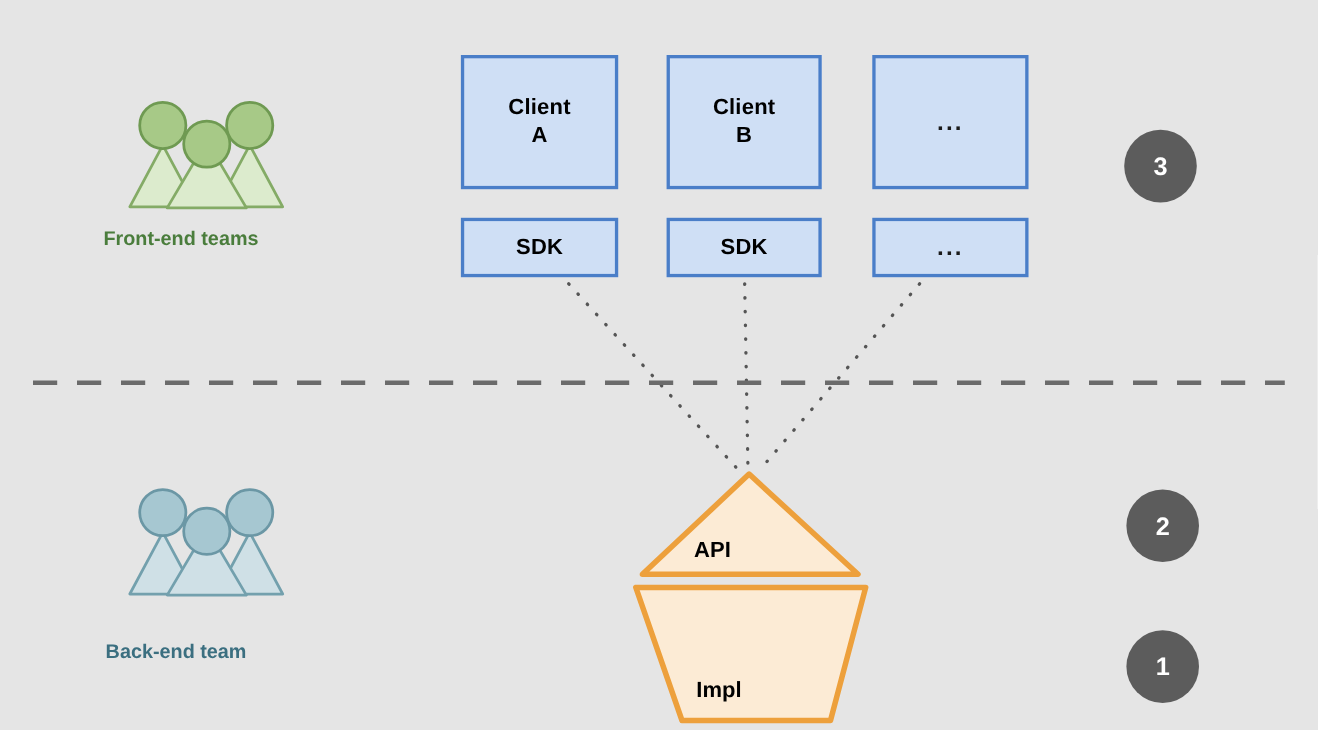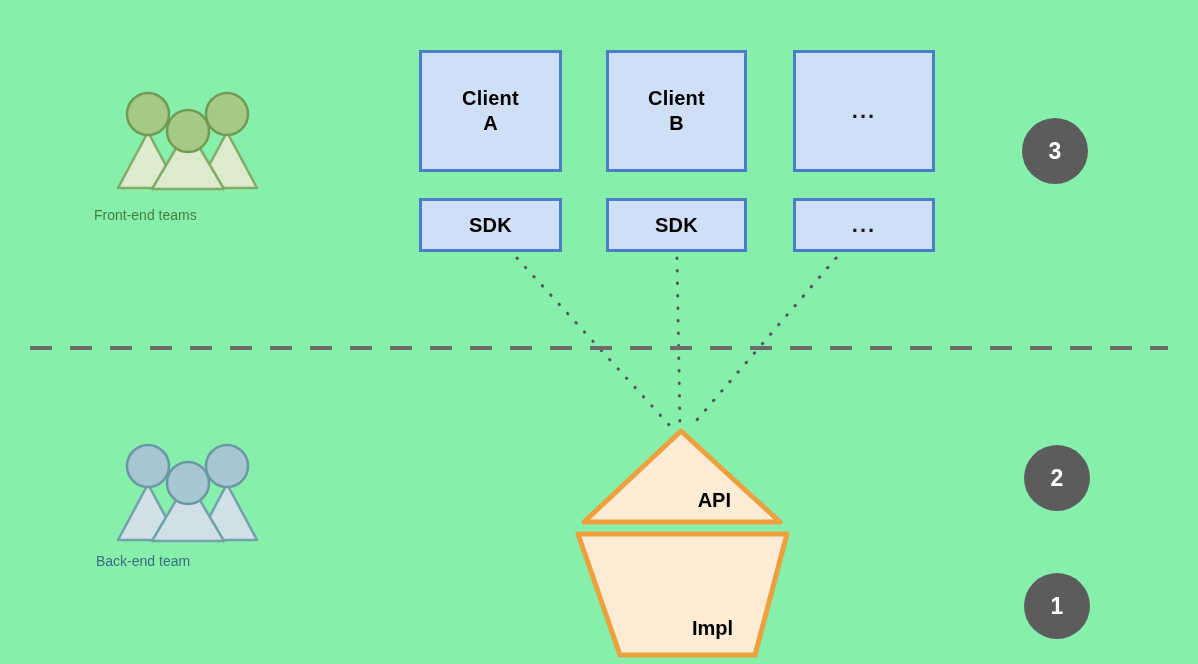--- a/index.html
+++ b/index.html
@@ -7,21 +7,21 @@
     padding: 0;
     background: #ffffff;
   }
   body {
     font-family: "Liberation Sans", sans-serif;
   }
   #canvas {
     position: relative;
     width: 1198px;
     height: 664px;
-    background: #86efac;
+    background: #e5e5e5;
     overflow: hidden;
   }
   .svg-layer {
     position: absolute;
     left: 0;
     top: 0;
     width: 1198px;
     height: 664px;
   }
   .node-box {
@@ -39,22 +39,23 @@
     line-height: 1.25;
     letter-spacing: 0.2px;
   }
   .node-box.ellipsis {
     font-size: 22px;
     letter-spacing: 2px;
     color: #1a1a1a;
   }
   .team-label {
     position: absolute;
-    font-size: 14px;
+    font-size: 18px;
     white-space: nowrap;
+    font-weight: bold;
   }
   .team-label.frontend { color: #4a7d3c; }
   .team-label.backend  { color: #3b6f80; }
   .num-circle {
     position: absolute;
     width: 66px;
     height: 66px;
     border-radius: 50%;
     background: #5c5c5c;
     color: #ffffff;
@@ -63,21 +64,21 @@
     display: flex;
     align-items: center;
     justify-content: center;
   }
   .shape-label {
     position: absolute;
     color: #000000;
     font-weight: bold;
     font-size: 20px;
     white-space: nowrap;
-    text-align: right;
+    text-align: left;
   }
 </style>
 </head>
 <body>
 
 <div id="canvas">
 
   <svg class="svg-layer" viewBox="0 0 1198 664" xmlns="http://www.w3.org/2000/svg">
 
     <g>
@@ -139,21 +140,21 @@
   <div class="node-box" style="left:606px; top:198px; width:141px; height:54px;">
     <span>SDK</span>
   </div>
 
   <div class="node-box ellipsis" style="left:793px; top:198px; width:142px; height:54px;">
     <span>...</span>
   </div>
 
   <div class="team-label frontend" style="left:94px; top:207px;">Front-end teams</div>
 
-  <div class="team-label backend" style="left:96px; top:553px;">Back-end team</div>
+  <div class="team-label backend" style="left:96px; top:582px;">Back-end team</div>
 
   <div class="shape-label" style="left:631px; top:489px; width:100px;">API</div>
 
   <div class="shape-label" style="left:633px; top:617px; width:100px;">Impl</div>
 
   <div class="num-circle" style="left:1022px; top:118px;">
     <span>3</span>
   </div>
 
   <div class="num-circle" style="left:1024px; top:445px;">

